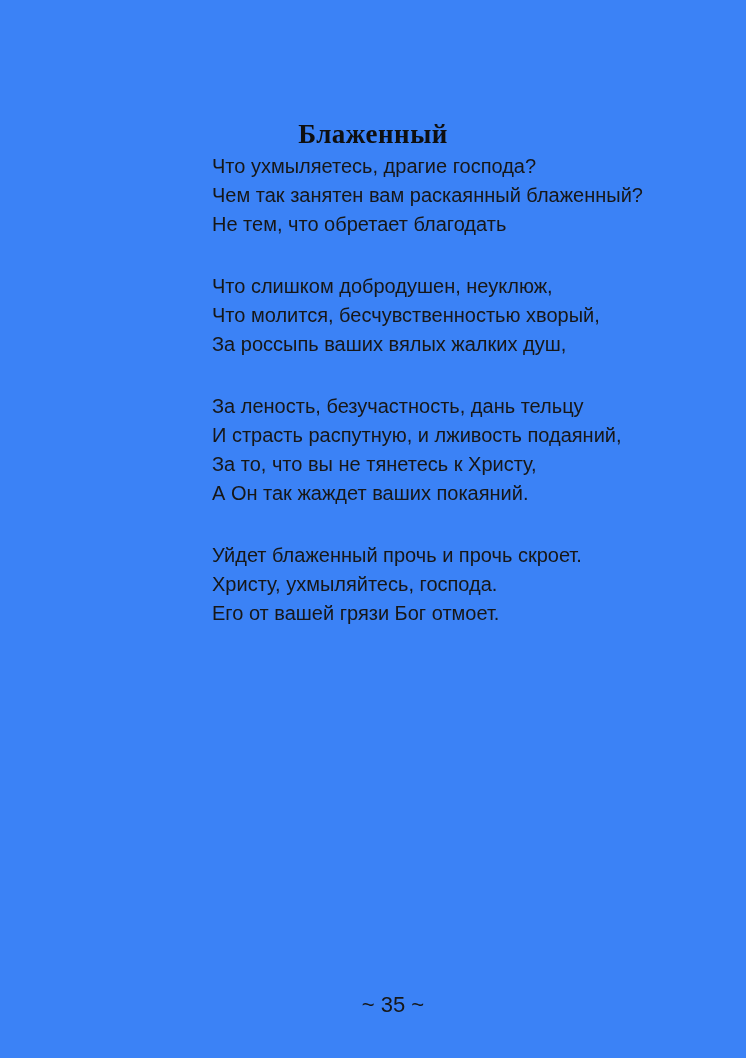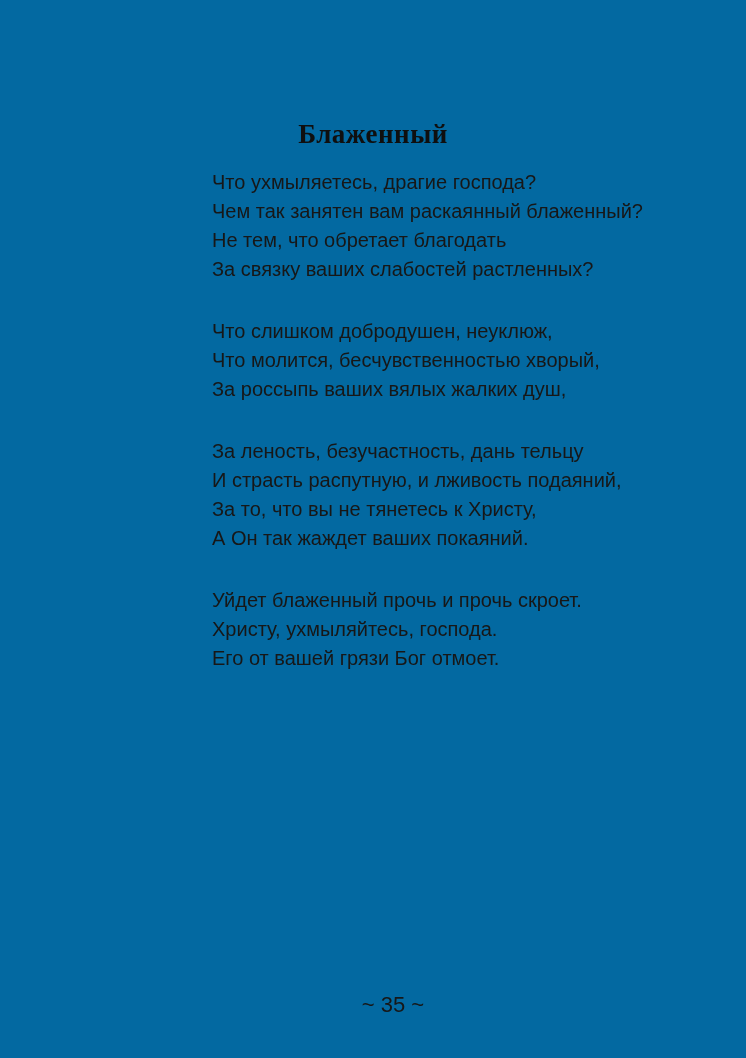--- a/index.html
+++ b/index.html
@@ -9,39 +9,39 @@
   body {
     width: 746px;
     height: 1058px;
     background: #ffffff;
     position: relative;
     overflow: hidden;
   }
   .page {
     position: absolute;
     inset: 0;
-    background: #0369a1;
+    background: #3b82f6;
   }
   .page-title {
     position: absolute;
     top: 101px;
     left: 0;
     width: 746px;
     text-align: center;
     font-family: "Liberation Serif", serif;
     font-weight: bold;
     font-size: 27px;
     line-height: 31px;
     color: #0f0f0f;
     letter-spacing: 0.5px;
   }
   .poem {
     position: absolute;
     left: 212px;
-    top: 168px;
+    top: 152px;
   }
   .stanza {
     margin: 0 0 33px 0;
   }
   .stanza p {
     margin: 0;
     font-family: "Liberation Sans", sans-serif;
     font-size: 20px;
     line-height: 29px;
     color: #171717;
@@ -64,21 +64,20 @@
 <body>
 
 <div class="page">
   <h1 class="page-title">Блаженный</h1>
 
   <div class="poem">
       <div class="stanza">
         <p>Что ухмыляетесь, драгие господа?</p>
         <p>Чем так занятен вам раскаянный блаженный?</p>
         <p>Не тем, что обретает благодать</p>
-        <p>За связку ваших слабостей растленных?</p>
       </div>
       <div class="stanza">
         <p>Что слишком добродушен, неуклюж,</p>
         <p>Что молится, бесчувственностью хворый,</p>
         <p>За россыпь ваших вялых жалких душ,</p>
       </div>
       <div class="stanza">
         <p>За леность, безучастность, дань тельцу</p>
         <p>И страсть распутную, и лживость подаяний,</p>
         <p>За то, что вы не тянетесь к Христу,</p>

